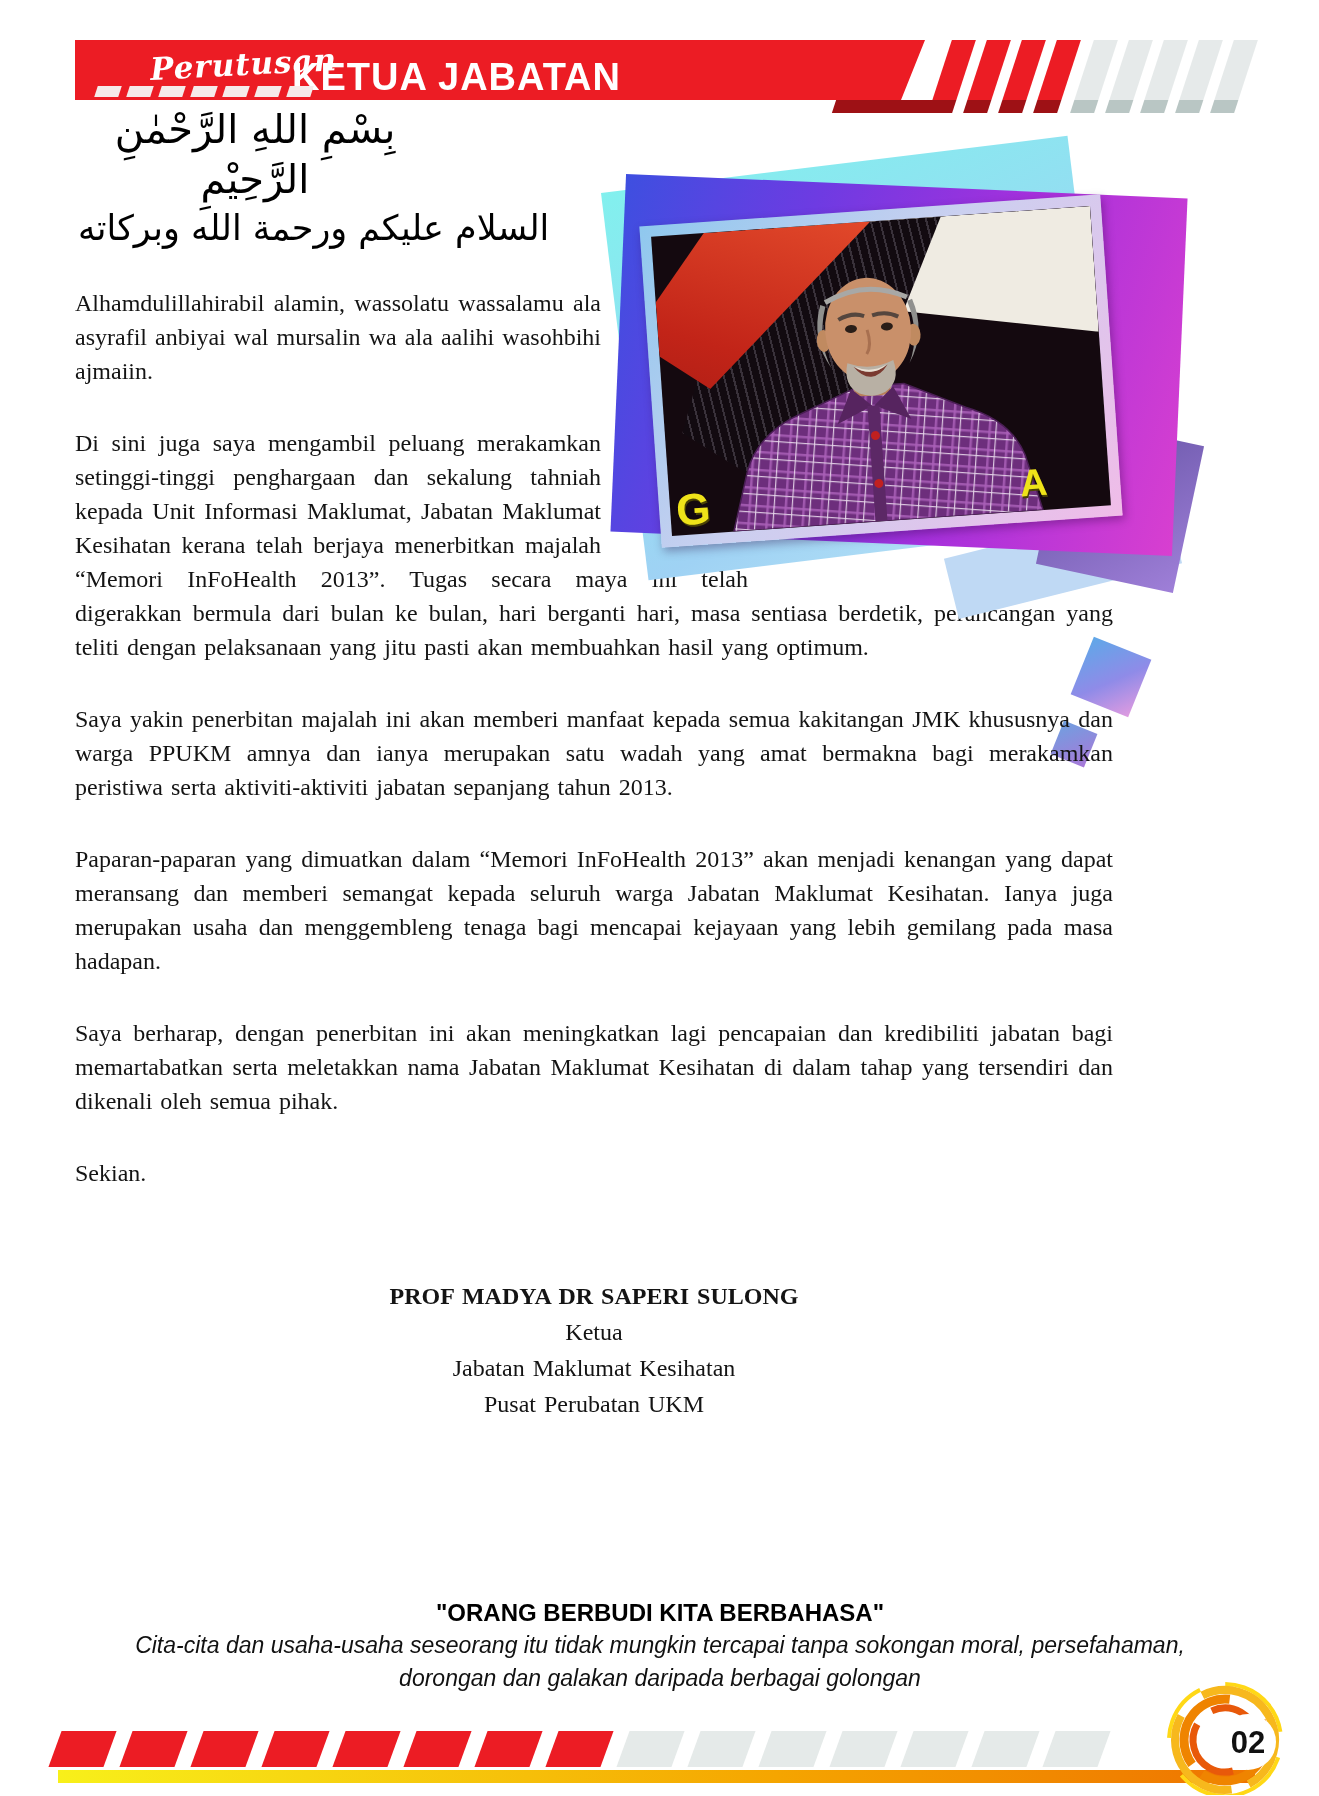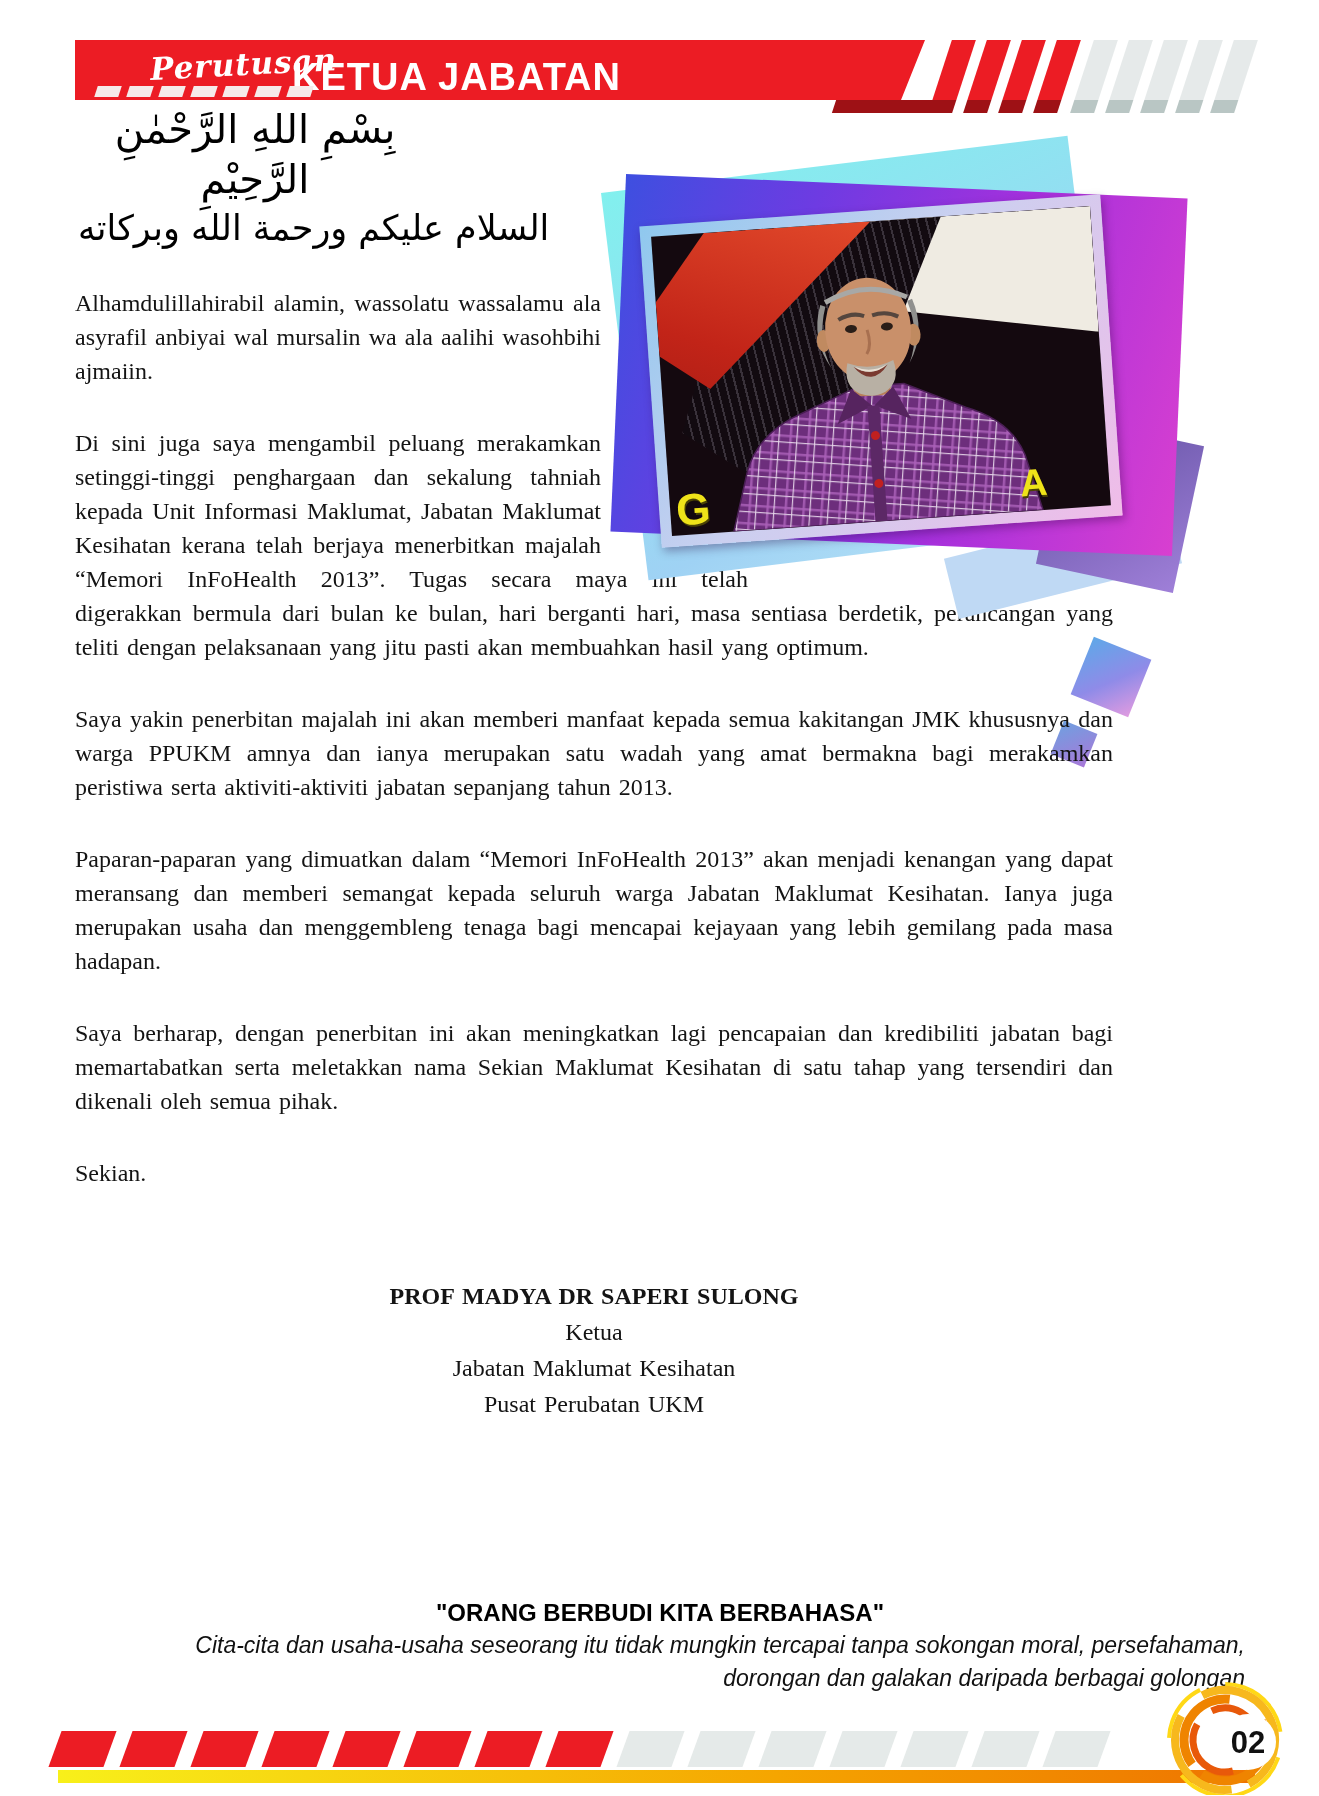--- a/index.html
+++ b/index.html
@@ -33,21 +33,21 @@
   .bodytext p { margin: 0 0 38px 0; }
   .float-a { float: right; clear: right; width: 512px; height: 276px; }
   .float-b { float: right; clear: right; width: 365px; height: 34px; }
   .salutation { margin-bottom: 0 !important; }
   .signature { margin-top: 88px; line-height: 36px; text-align: center; }
   .signature .sig-name { font-weight: bold; }
 
   
   .quote { position: absolute; left: 75px; top: 1596px; width: 1170px; text-align: center; line-height: 33px; }
   .quote .q-head { font-weight: bold; font-size: 24px; color: #000; }
-  .quote .q-line { font-style: italic; font-size: 23px; color: #111; text-align: right; }
+  .quote .q-line { font-style: italic; font-size: 23px; color: #111; }
 
   
   .graphic { position: absolute; left: 598px; top: 138px; width: 0; height: 0; z-index: 1; }
   .g-cyan { position: absolute; left: 25px; top: 25px; width: 470px; height: 390px; transform: rotate(-7deg);
             background: linear-gradient(160deg, #82F0EE, #9FD2F4 70%, #B8E4F6); }
   .g-bluewedge { position: absolute; left: 350px; top: 392px; width: 230px; height: 62px; transform: rotate(-14deg); background: #BFD9F4; }
   .g-purplewedge { position: absolute; left: 452px; top: 292px; width: 140px; height: 150px; transform: rotate(12deg);
                    background: linear-gradient(140deg, #5F4FA0, #9F7FD8); }
   .g-main { position: absolute; left: 20px; top: 48px; width: 562px; height: 358px; transform: rotate(2.5deg);
             background: linear-gradient(105deg, #3E4FE0 0%, #6E3BE2 30%, #A530DC 62%, #D83FD0 100%); }
@@ -166,21 +166,21 @@
   <div class="diamond1"></div>
   <div class="diamond2"></div>
 
   <div class="bodytext">
     <div class="float-a"></div>
     <div class="float-b"></div>
     <p>Alhamdulillahirabil alamin, wassolatu wassalamu ala asyrafil anbiyai wal mursalin wa ala aalihi wasohbihi ajmaiin.</p>
     <p>Di sini juga saya mengambil peluang merakamkan setinggi-tinggi penghargaan dan sekalung tahniah kepada Unit Informasi Maklumat, Jabatan Maklumat Kesihatan kerana telah berjaya menerbitkan majalah “Memori InFoHealth 2013”. Tugas secara maya ini telah digerakkan bermula dari bulan ke bulan, hari berganti hari, masa sentiasa berdetik, perancangan yang teliti dengan pelaksanaan yang jitu pasti akan membuahkan hasil yang optimum.</p>
     <p>Saya yakin penerbitan majalah ini akan memberi manfaat kepada semua kakitangan JMK khususnya dan warga PPUKM amnya dan ianya merupakan satu wadah yang amat bermakna bagi merakamkan peristiwa serta aktiviti-aktiviti jabatan sepanjang tahun 2013.</p>
     <p>Paparan-paparan yang dimuatkan dalam “Memori InFoHealth 2013” akan menjadi kenangan yang dapat meransang dan memberi semangat kepada seluruh warga Jabatan Maklumat Kesihatan.  Ianya juga merupakan usaha dan menggembleng tenaga bagi mencapai kejayaan yang lebih gemilang pada masa hadapan.</p>
-    <p>Saya berharap, dengan penerbitan ini akan meningkatkan lagi pencapaian dan  kredibiliti jabatan bagi memartabatkan serta meletakkan nama Sekian Maklumat Kesihatan di satu tahap yang tersendiri dan dikenali oleh semua pihak.</p>
+    <p>Saya berharap, dengan penerbitan ini akan meningkatkan lagi pencapaian dan  kredibiliti jabatan bagi memartabatkan serta meletakkan nama Jabatan Maklumat Kesihatan di dalam tahap yang tersendiri dan dikenali oleh semua pihak.</p>
     <p>Sekian.</p>
     <div class="signature">
       <div class="sig-name">PROF MADYA DR SAPERI SULONG</div>
       <div>Ketua</div>
       <div>Jabatan Maklumat Kesihatan</div>
       <div>Pusat Perubatan UKM</div>
     </div>
   </div>
 
   <div class="quote">

